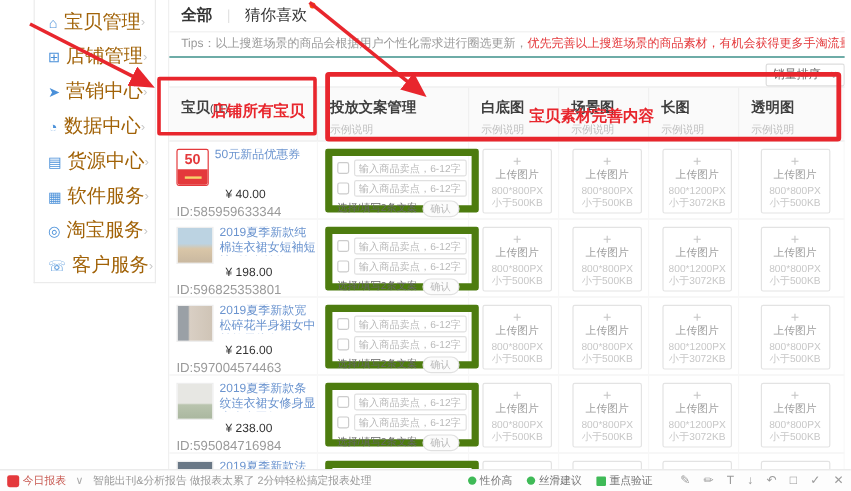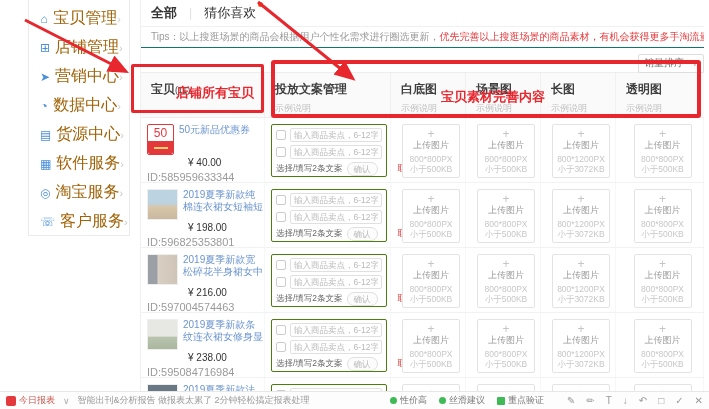--- a/index.html
+++ b/index.html
@@ -51,31 +51,31 @@
 
   
   .prod-top { display:flex; }
   .thumb { width:31px; height:31px; flex:none; border:1px solid #eee; }
   .thumb.photo-1 { background:linear-gradient(180deg,#bcd3e2 45%,#d9c6a8 60%,#c9b8a0); }
   .thumb.photo-2 { background:linear-gradient(90deg,#9aa0a6 30%,#d9cfc4 35%,#cfc4b6); }
   .thumb.photo-3 { background:linear-gradient(180deg,#e7e7e3 55%,#b9c4ae 60%,#aab79f); }
   .thumb.photo-4 { background:linear-gradient(180deg,#6a7886 60%,#3f4a55); }
   .coupon { width:27px; height:31px; flex:none; border:1px solid #e4393c; border-radius:2px;
     background:#fff; display:flex; flex-direction:column; align-items:center; }
-  .coupon .cp-num { color:#e4393c; font-weight:normal; font-size:12px; line-height:16px; }
+  .coupon .cp-num { color:#e4393c; font-weight:bold; font-size:12px; line-height:16px; }
   .coupon .cp-band { width:100%; flex:1; background:#e4393c; border-radius:0 0 2px 2px;
     display:flex; align-items:center; justify-content:center; }
   .coupon .cp-band i { display:block; width:14px; height:2px; background:#f7d26a; }
   .prod-title { margin-left:5px; width:82px; font-size:10px; line-height:12px;
     color:#6b94cf; cursor:pointer; overflow:hidden; max-height:24px; }
   .prod-price { margin-left:41px; font-size:10px; color:#333; margin-top:2px; }
   .prod-id { font-size:11px; color:#9a9a9a; margin-top:3px; }
 
   
-  .copybox { width:116px; height:53px; border:1px solid #4d7c0f; border-radius:2px;
+  .copybox { width:128px; height:53px; border:6px solid #4d7c0f; border-radius:2px;
     padding:3px 4px 0 4px; }
   .copyline { display:flex; align-items:center; margin-bottom:3px; }
   .ckb { width:10px; height:10px; border:1px solid #ccc; border-radius:2px;
     background:#fff; flex:none; cursor:pointer; }
   .copyline input { margin-left:4px; flex:1; height:14px; border:1px solid #e0e0e0;
     border-radius:2px; font-size:8.5px; color:#555; padding:0 3px; min-width:0;
     font-family:"Liberation Sans","DejaVu Sans",sans-serif; }
   .copyline input::placeholder { color:#b9b9b9; }
   .copyfoot { display:flex; align-items:center; white-space:nowrap; }
   .copyfoot .cf-txt { font-size:8.5px; color:#666; }

